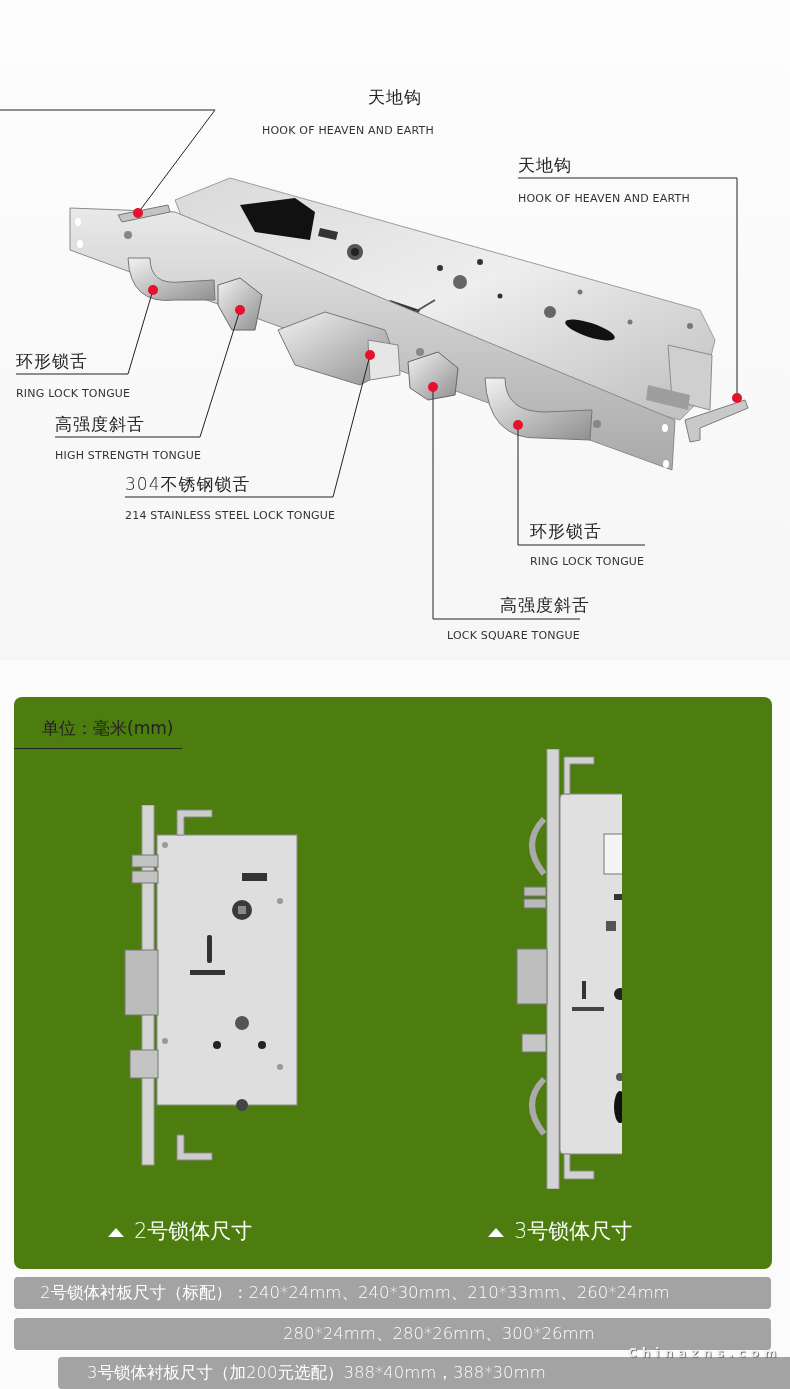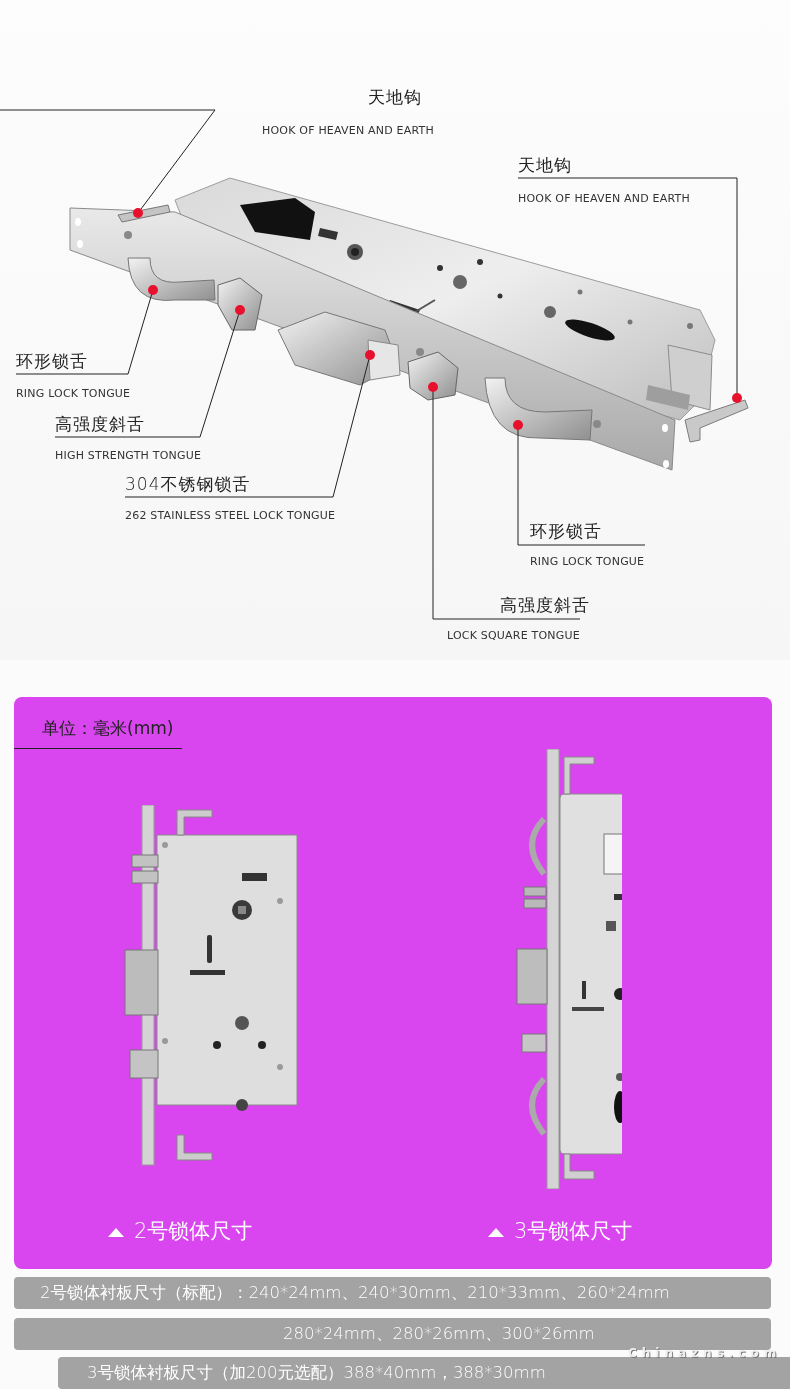--- a/index.html
+++ b/index.html
@@ -7,21 +7,21 @@
   body { position: relative; font-family: "DejaVu Sans", "Liberation Sans", sans-serif; color: #222; }
 
   
   .feature-section { position: absolute; left: 0; top: 0; width: 790px; height: 660px; background: linear-gradient(#fdfdfd, #f6f6f6); }
   .lock-illustration { position: absolute; left: 0; top: 0; width: 790px; height: 660px; }
   .callout { position: absolute; }
   .callout .cn { position: absolute; white-space: nowrap; font-size: 17px; color: #222; font-weight: 300; letter-spacing: 1px; }
   .callout .en { position: absolute; white-space: nowrap; font-size: 11px; color: #333; letter-spacing: 0.2px; margin-top: 6px; }
 
   
-  .dim-panel { position: absolute; left: 14px; top: 697px; width: 758px; height: 572px; background: #d946ef; border-radius: 8px; overflow: hidden; }
+  .dim-panel { position: absolute; left: 14px; top: 697px; width: 758px; height: 572px; background: #4d7c0f; border-radius: 8px; overflow: hidden; }
   .unit-label { position: absolute; left: 28px; top: 20px; font-size: 17px; color: #222; }
   .unit-underline { position: absolute; left: 0; top: 51px; width: 168px; height: 1px; background: #222; }
   .lock-photo { position: absolute; }
   .caption { position: absolute; top: 520px; font-size: 21px; color: #fff; font-weight: 300; display: flex; align-items: center; gap: 10px; }
   .caption .tri { width: 0; height: 0; border-left: 8px solid transparent; border-right: 8px solid transparent; border-bottom: 9px solid #fff; margin-top: 2px; }
 
   
   .spec-row { position: absolute; left: 14px; width: 757px; height: 32px; background: #a3a3a3; border-radius: 4px; color: #fff; font-size: 16.5px; font-weight: 300; line-height: 32px; white-space: nowrap; }
   .spec-row span { position: absolute; top: 0; }
 
@@ -145,21 +145,21 @@
   <div class="callout">
     <span class="cn" style="left:16px; top:350px;">环形锁舌</span>
     <span class="en" style="left:16px; top:381px;">RING LOCK TONGUE</span>
   </div>
   <div class="callout">
     <span class="cn" style="left:55px; top:413px;">高强度斜舌</span>
     <span class="en" style="left:55px; top:443px;">HIGH STRENGTH TONGUE</span>
   </div>
   <div class="callout">
     <span class="cn" style="left:125px; top:473px;">304不锈钢锁舌</span>
-    <span class="en" style="left:125px; top:503px;">262 STAINLESS STEEL LOCK TONGUE</span>
+    <span class="en" style="left:125px; top:503px;">214 STAINLESS STEEL LOCK TONGUE</span>
   </div>
   <div class="callout">
     <span class="cn" style="left:530px; top:520px;">环形锁舌</span>
     <span class="en" style="left:530px; top:549px;">RING LOCK TONGUE</span>
   </div>
   <div class="callout">
     <span class="cn" style="left:500px; top:594px;">高强度斜舌</span>
     <span class="en" style="left:447px; top:623px;text-align:center;">LOCK SQUARE TONGUE</span>
   </div>
 </div>

